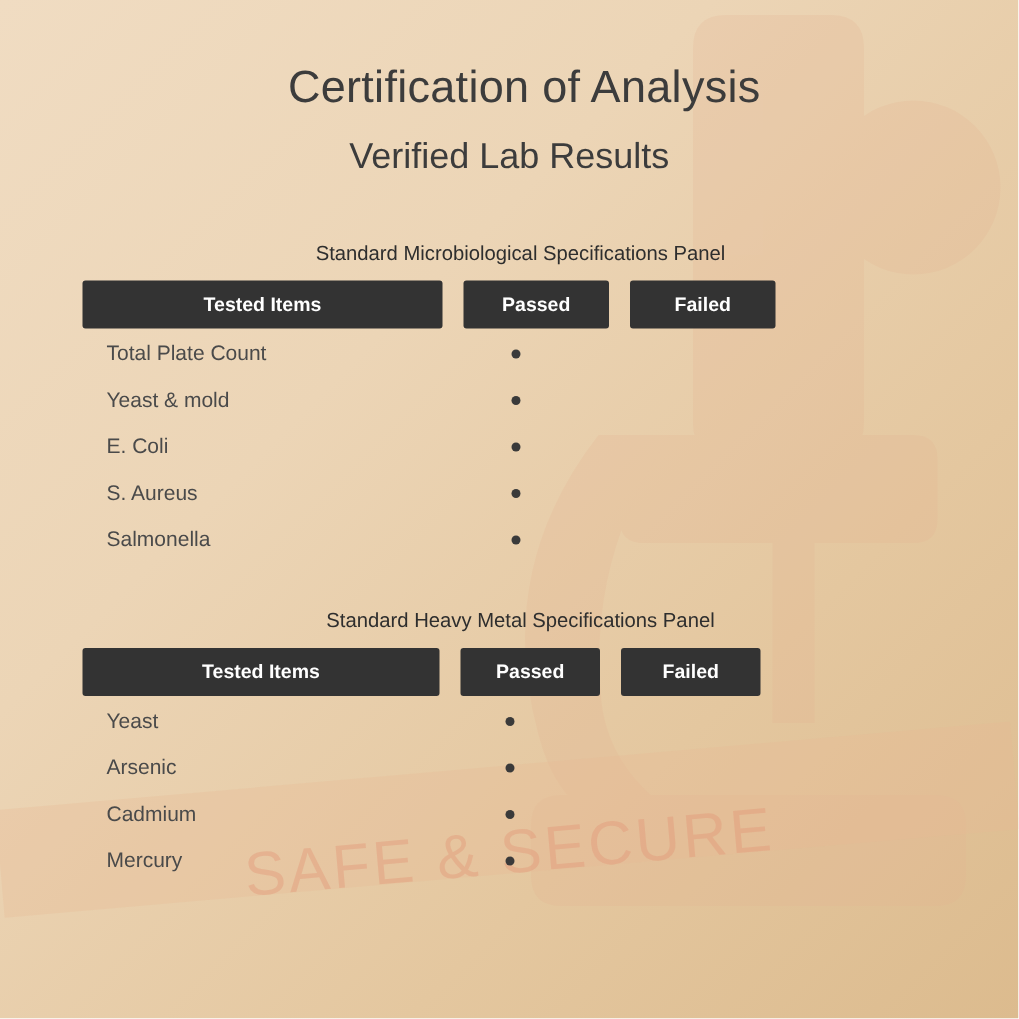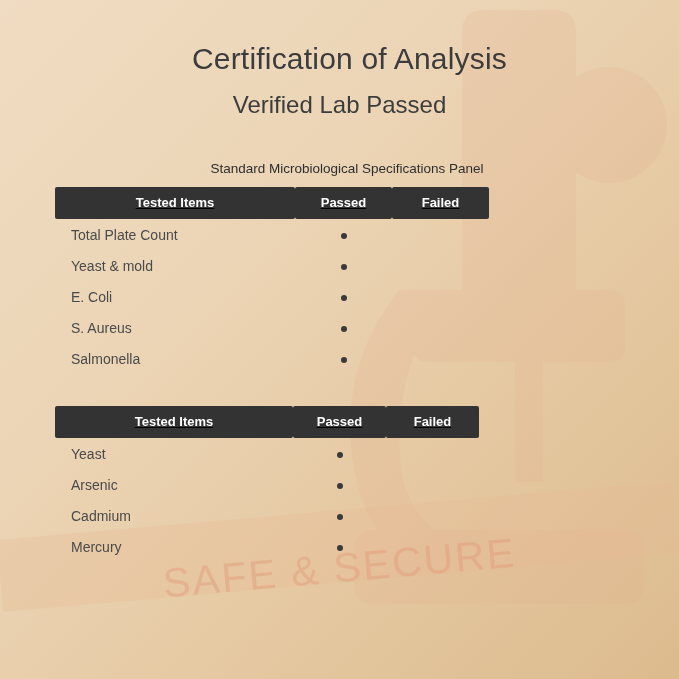--- a/index.html
+++ b/index.html
@@ -101,21 +101,21 @@
     margin-bottom: 11px;
     padding-left: 15px;
   }
 
   .table {
     width: 569px;
     margin: 0 auto;
   }
   .head-row {
     display: flex;
-    text-decoration: underline;
+    gap: 14px;
   }
   .th {
     background: #333333;
     color: #ffffff;
     font-size: 13px;
     font-weight: bold;
     text-align: center;
     padding: 8px 0 9px 0;
     border-radius: 2px;
   }
@@ -173,21 +173,21 @@
     </g>
   </svg>
 
   <div class="wm-band"></div>
   <div class="wm-safe">SAFE &amp; SECURE</div>
 
   <div class="content">
 
     <div class="title-block">
       <div class="title-line1">Certification of Analysis</div>
-      <div class="title-line3">Verified Lab Passed</div>
+      <div class="title-line3">Verified Lab Results</div>
     </div>
 
     <div class="panel panel-1">
       <div class="panel-caption">Standard Microbiological Specifications Panel</div>
       <div class="table">
         <div class="head-row">
           <div class="th th-items">Tested Items</div>
           <div class="th th-passed">Passed</div>
           <div class="th th-failed">Failed</div>
         </div>
@@ -214,20 +214,21 @@
         </div>
         <div class="body-row">
           <div class="td-name">Salmonella</div>
           <div class="td-mark"><span class="dot"></span></div>
           <div class="td-mark"></div>
         </div>
       </div>
     </div>
 
     <div class="panel panel-2">
+      <div class="panel-caption">Standard Heavy Metal Specifications Panel</div>
       <div class="table">
         <div class="head-row">
           <div class="th th-items">Tested Items</div>
           <div class="th th-passed">Passed</div>
           <div class="th th-failed">Failed</div>
         </div>
 
         <div class="body-row">
           <div class="td-name">Yeast</div>
           <div class="td-mark"><span class="dot"></span></div>

